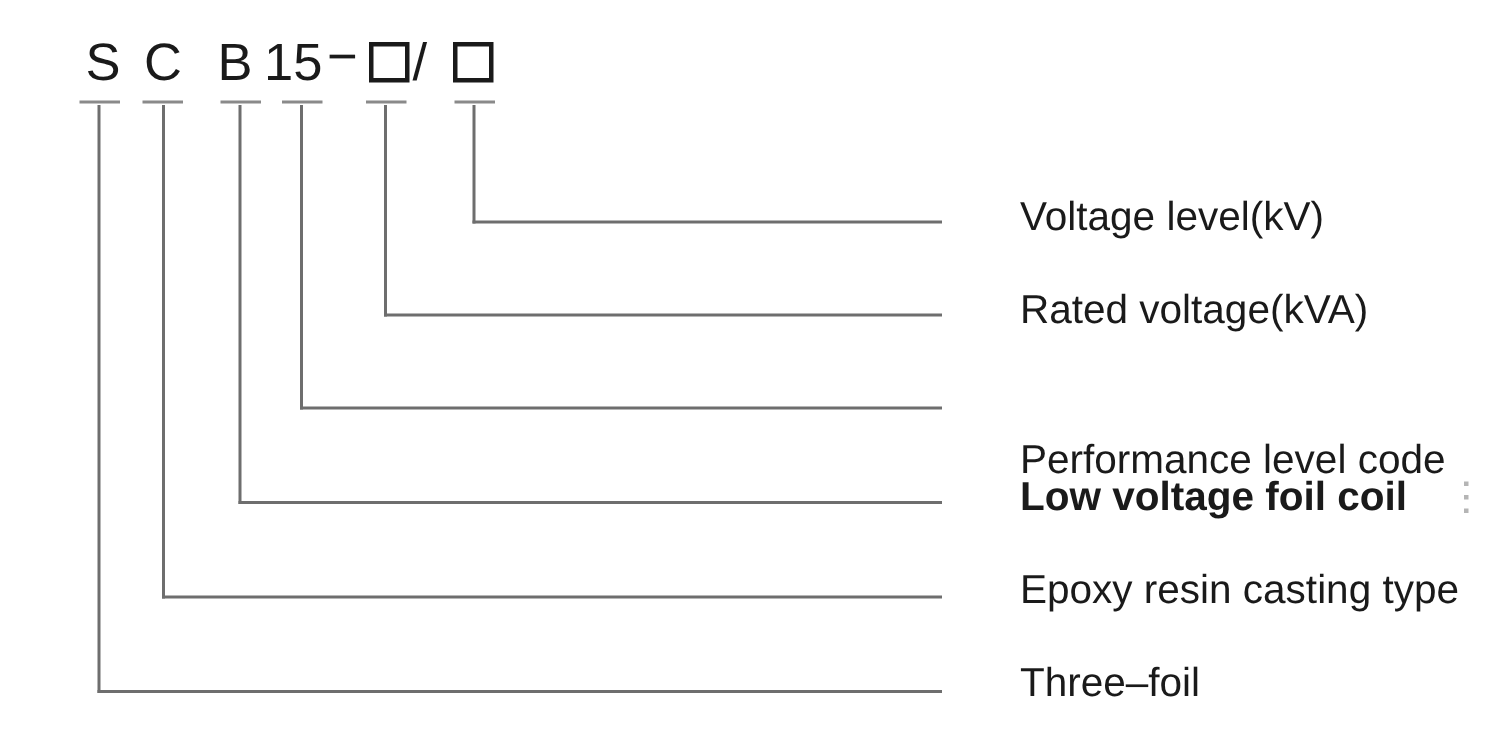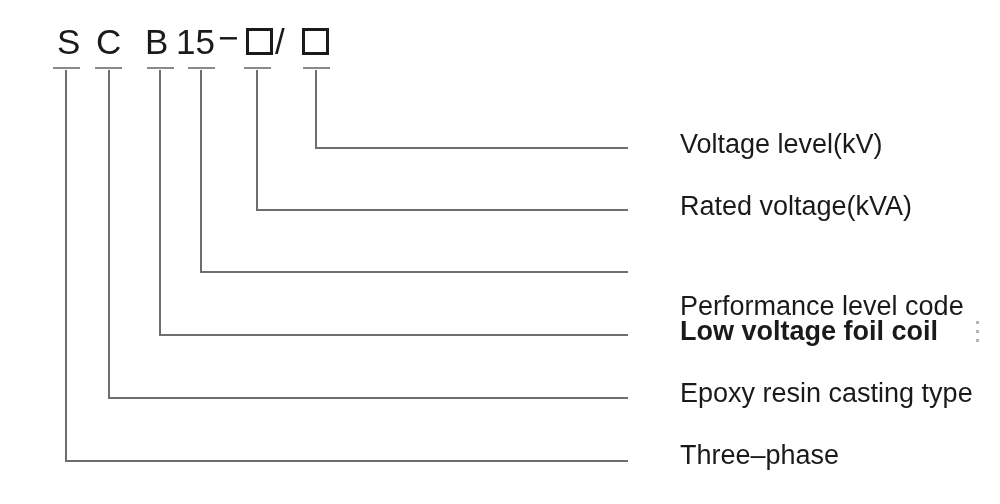--- a/index.html
+++ b/index.html
@@ -78,21 +78,21 @@
   <div class="conn conn-foil"></div>
   <div class="conn conn-perf"></div>
   <div class="conn conn-capacity"></div>
   <div class="conn conn-voltage"></div>
 
   <div class="label label-voltage">Voltage level(kV)</div>
   <div class="label label-capacity">Rated voltage(kVA)</div>
   <div class="label label-performance">Performance level code</div>
   <div class="label label-foil">Low voltage foil coil</div>
   <div class="label label-epoxy">Epoxy resin casting type</div>
-  <div class="label label-phase">Three–phase</div>
+  <div class="label label-phase">Three–foil</div>
 
   <div class="more-dots">
     <i></i>
     <i></i>
     <i></i>
   </div>
 
 </div>
 
 </body></html>

